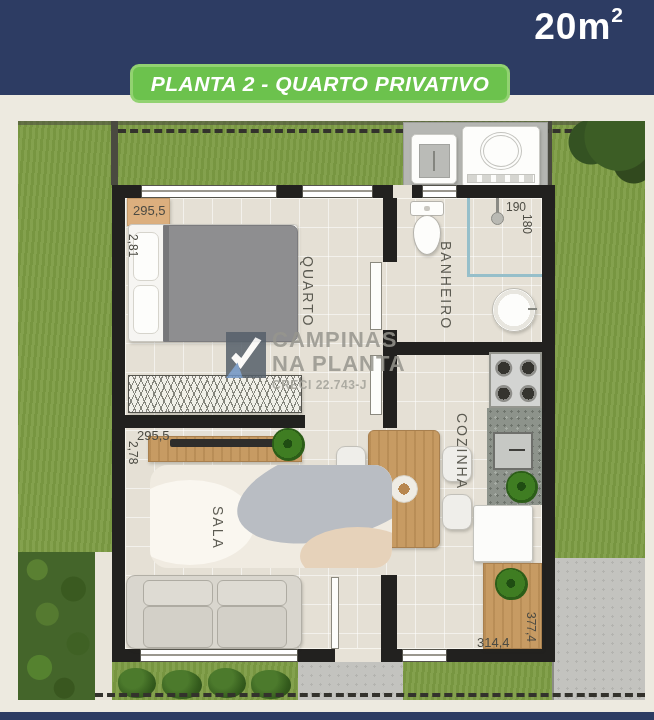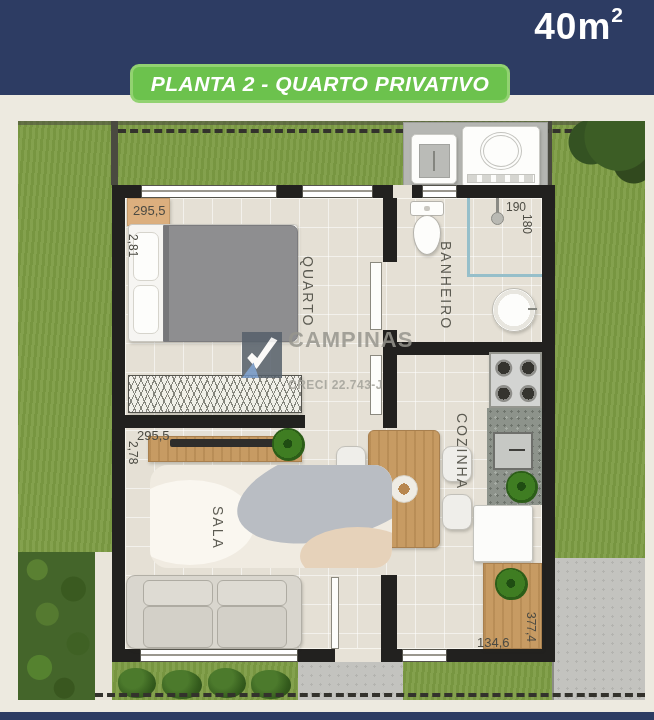--- a/index.html
+++ b/index.html
@@ -105,21 +105,21 @@
   .wm-txt{color:#97968e;font-weight:bold;font-size:22px;letter-spacing:1px;line-height:1.09;}
   .wm-lic{color:#a3a29a;font-weight:bold;font-size:12px;letter-spacing:.5px;}
 </style>
 </head>
 <body>
 
 <div id="page">
 
   <div class="abs navy" style="left:0;top:0;width:654px;height:95px;"></div>
   <div class="abs area" style="right:30px;top:6px;">
-    <span>40m</span><sup>2</sup>
+    <span>20m</span><sup>2</sup>
   </div>
   <div class="abs banner" style="left:130px;top:64px;width:380px;height:39px;">
     <span>PLANTA 2 - QUARTO PRIVATIVO</span>
   </div>
 
   <div class="abs navy" style="left:0;top:712px;width:654px;height:8px;"></div>
 
   <div class="abs grass" style="left:18px;top:121px;width:627px;height:579px;">
 
     <div class="abs darkline" style="left:0;top:0;width:627px;height:4px;opacity:.55;"></div>
@@ -193,21 +193,21 @@
       <div class="abs room-label vtext" style="left:314px;top:43px;height:86px;">BANHEIRO</div>
 
       <div class="abs stove shadow" style="left:364px;top:154px;width:53px;height:56px;"></div>
       <div class="abs granite" style="left:362px;top:210px;width:55px;height:97px;"></div>
       <div class="abs steel" style="left:368px;top:234px;width:40px;height:38px;"></div>
       <div class="abs" style="left:384px;top:251px;width:16px;height:2px;background:#3f3f3b;"></div>
       <div class="abs plant" style="left:381px;top:273px;width:32px;height:32px;"></div>
       <div class="abs fridge shadow" style="left:348px;top:307px;width:60px;height:57px;"></div>
       <div class="abs wood shadow" style="left:358px;top:365px;width:59px;height:86px;"></div>
       <div class="abs plant" style="left:370px;top:370px;width:33px;height:32px;"></div>
-      <div class="abs dim" style="left:352px;top:438px;font-size:13px;">134,6</div>
+      <div class="abs dim" style="left:352px;top:438px;font-size:13px;">314,4</div>
       <div class="abs dim vtext" style="left:400px;top:414px;">377,4</div>
       <div class="abs room-label vtext" style="left:330px;top:215px;height:72px;">COZINHA</div>
 
       <div class="abs wood shadow" style="left:243px;top:232px;width:72px;height:118px;border-radius:6px;"></div>
       <div class="abs" style="left:265px;top:277px;width:28px;height:28px;border-radius:50%;background:radial-gradient(circle,#b8874f 0 30%,#efece4 31% 100%);border:1px solid #d8d4ca;"></div>
       <div class="abs chair shadow" style="left:211px;top:248px;width:30px;height:36px;"></div>
       <div class="abs chair shadow" style="left:211px;top:296px;width:30px;height:36px;"></div>
       <div class="abs chair shadow" style="left:317px;top:248px;width:30px;height:36px;"></div>
       <div class="abs chair shadow" style="left:317px;top:296px;width:30px;height:36px;"></div>
 
@@ -222,21 +222,22 @@
         <div class="abs blob" style="left:150px;top:62px;width:115px;height:58px;background:#e6d2ba;"></div>
       </div>
       <div class="abs room-label vtext" style="left:86px;top:308px;height:48px;">SALA</div>
       <div class="abs sofa shadow" style="left:1px;top:377px;width:176px;height:74px;">
         <div class="abs cushion" style="left:16px;top:4px;width:70px;height:26px;background:#dedbd3;"></div>
         <div class="abs cushion" style="left:90px;top:4px;width:70px;height:26px;background:#dedbd3;"></div>
         <div class="abs cushion" style="left:16px;top:30px;width:70px;height:42px;"></div>
         <div class="abs cushion" style="left:90px;top:30px;width:70px;height:42px;"></div>
       </div>
 
-      <div class="abs wm" style="left:117px;top:128px;width:185px;height:72px;">
+      <div class="abs wm" style="left:101px;top:128px;width:185px;height:72px;">
         <div class="abs wm-logo" style="left:0;top:6px;width:40px;height:46px;"></div>
         <div class="abs wm-txt" style="left:46px;top:2px;">CAMPINAS</div>
+        <div class="abs wm-txt" style="left:46px;top:26px;">NA PLANTA</div>
         <div class="abs wm-lic" style="left:46px;top:52px;">CRECI 22.743-J</div>
       </div>
 
     </div>
   </div>
 </div>
 
 </body></html>

